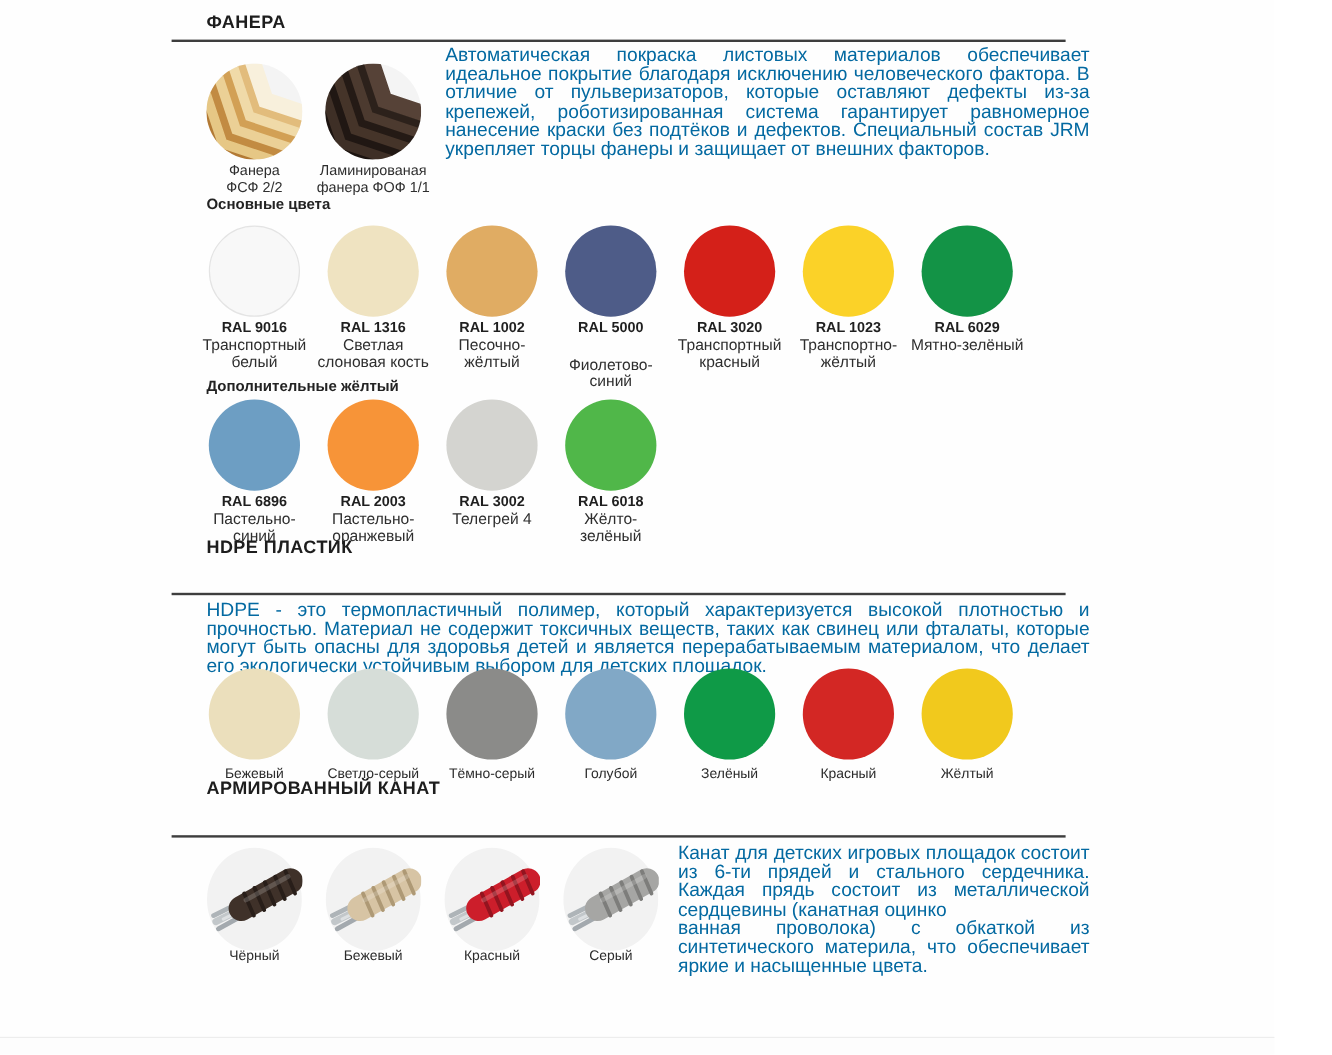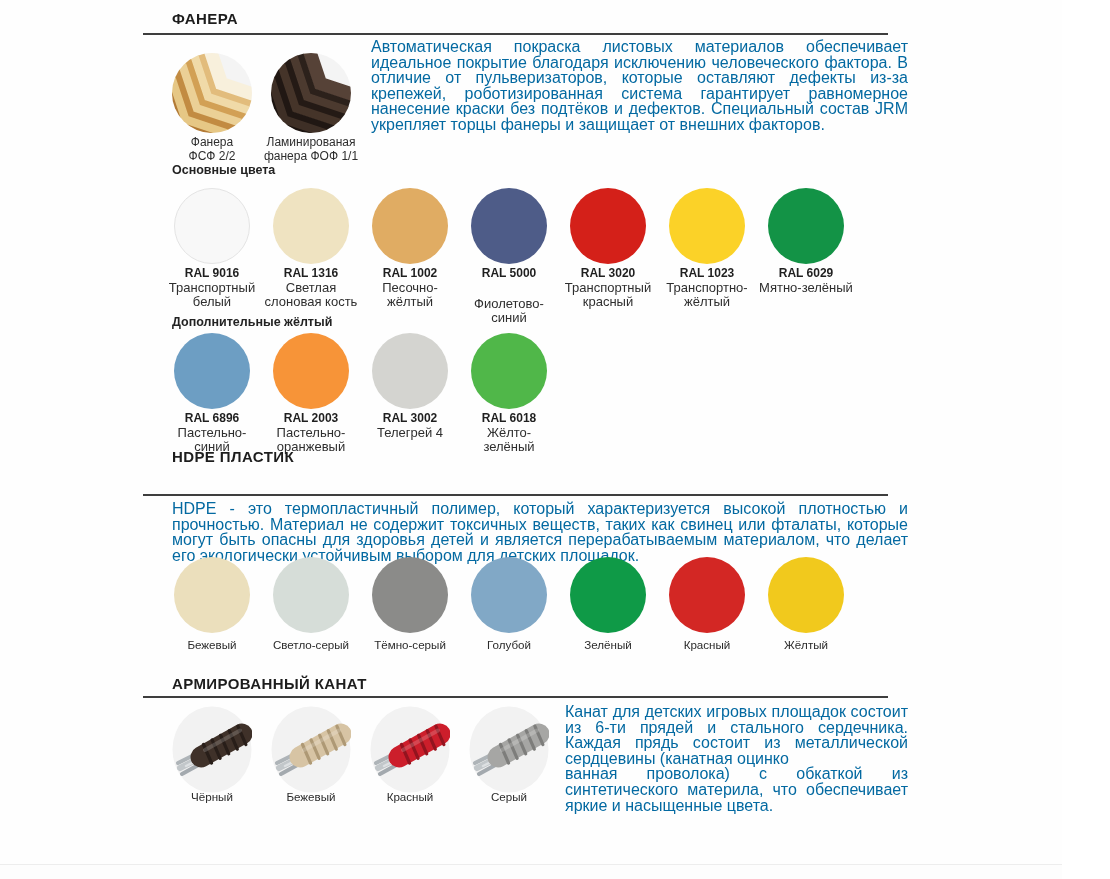--- a/index.html
+++ b/index.html
@@ -152,21 +152,21 @@
       <div class="swatch-circle" style="left: 471px; top: 557px; background: rgb(129, 168, 198);"></div>
       <div class="color-label" style="left: 454px; top: 638px;">Голубой</div>
       <div class="swatch-circle" style="left: 570px; top: 557px; background: rgb(15, 154, 71);"></div>
       <div class="color-label" style="left: 553px; top: 638px;">Зелёный</div>
       <div class="swatch-circle" style="left: 669px; top: 557px; background: rgb(211, 39, 36);"></div>
       <div class="color-label" style="left: 652px; top: 638px;">Красный</div>
       <div class="swatch-circle" style="left: 768px; top: 557px; background: rgb(241, 201, 29);"></div>
       <div class="color-label" style="left: 751px; top: 638px;">Жёлтый</div>
     </div>
 
-  <h2 class="sec-title" style="top:675px">АРМИРОВАННЫЙ КАНАТ</h2>
+  <h2 class="sec-title" style="top:649px">АРМИРОВАННЫЙ КАНАТ</h2>
   <div class="rule" style="top:696px"></div>
 
   <div id="rope-samples">
       <div class="photo" style="left: 172px; top: 706px; width: 80px; height: 87px;"><svg width="80" height="87" viewBox="0 0 80 87">
     <ellipse cx="40" cy="43.5" rx="39.5" ry="43" fill="#F2F2F2"></ellipse>
     <g stroke-linecap="round" fill="none">
       <path d="M 6 57 L 24 48" stroke="#AEB4B8" stroke-width="4"></path>
       <path d="M 10 68 L 30 57" stroke="#A3A9AE" stroke-width="4"></path>
       <path d="M 8 62 L 28 52" stroke="#C2C7CA" stroke-width="6"></path>
       <path d="M 14 60 L 30 52" stroke="#DDE0E2" stroke-width="2.5"></path>

